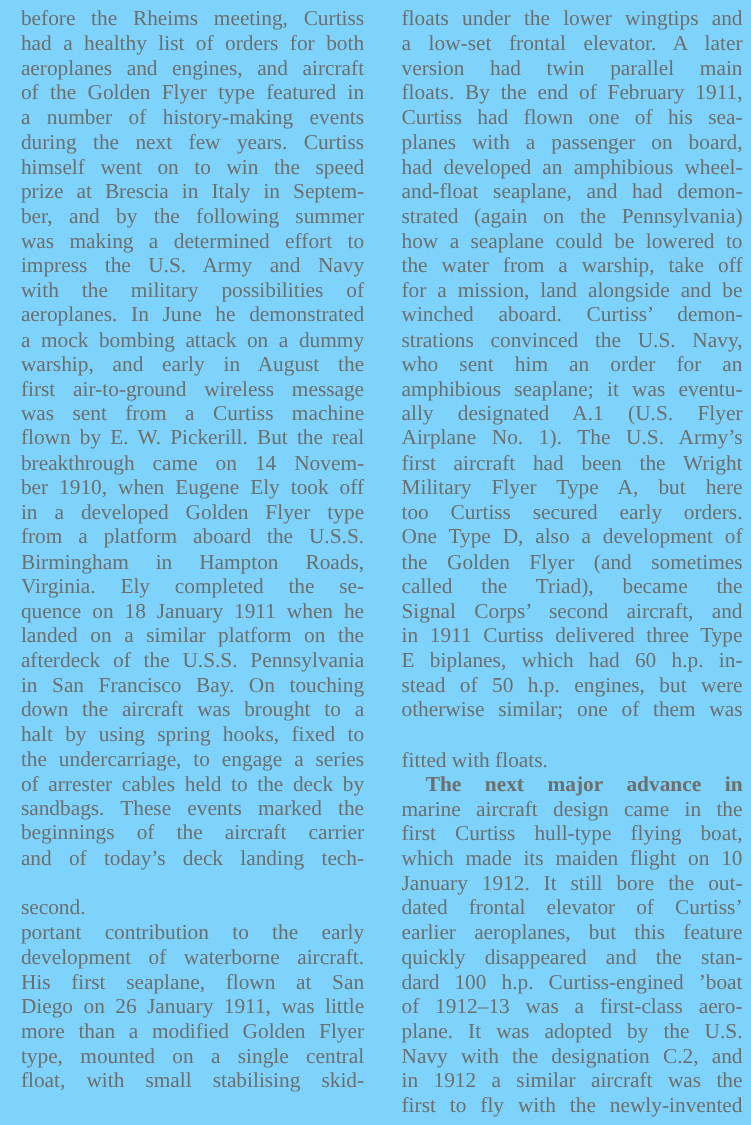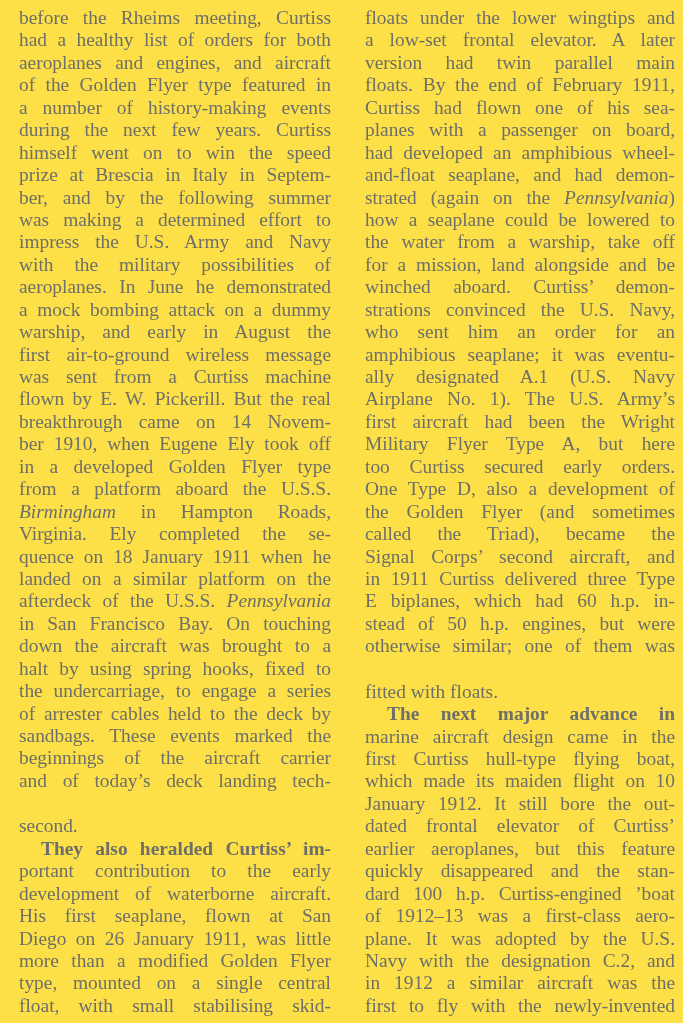--- a/index.html
+++ b/index.html
@@ -11,21 +11,21 @@
     width: 683px;
     height: 1023px;
     overflow: hidden;
     position: relative;
   }
   .page {
     position: absolute;
     left: 0; top: 0;
     width: 683px;
     height: 1023px;
-    background: #fde047;
+    background: #7dd3fc;
   }
   .column {
     position: absolute;
     top: 7px;
     width: 312px;
     font-family: "Liberation Serif", "DejaVu Serif", serif;
     font-size: 19.4px;
     line-height: 22.45px;
     color: #6e6e6a;
   }
@@ -40,21 +40,21 @@
     overflow: visible;
   }
   .line.last {
     text-align-last: left;
     margin-top: 23px;
   }
   .line.indent {
     padding-left: 22px;
     font-weight: bold;
   }
-  .it { font-style: italic; }
+  .it { }
 </style>
 </head>
 <body>
 
 <div class="page">
   <div class="column col-left" id="col-0">
       <span class="line"><span>before the Rheims meeting, Curtiss</span></span>
       <span class="line"><span>had a healthy list of orders for both</span></span>
       <span class="line"><span>aeroplanes and engines, and aircraft</span></span>
       <span class="line"><span>of the Golden Flyer type featured in</span></span>
@@ -83,21 +83,20 @@
       <span class="line"><span>afterdeck of the U.S.S. </span><span class="it">Pennsylvania</span></span>
       <span class="line"><span>in San Francisco Bay. On touching</span></span>
       <span class="line"><span>down the aircraft was brought to a</span></span>
       <span class="line"><span>halt by using spring hooks, fixed to</span></span>
       <span class="line"><span>the undercarriage, to engage a series</span></span>
       <span class="line"><span>of arrester cables held to the deck by</span></span>
       <span class="line"><span>sandbags. These events marked the</span></span>
       <span class="line"><span>beginnings of the aircraft carrier</span></span>
       <span class="line"><span>and of today’s deck landing tech-</span></span>
       <span class="line last"><span>second.</span></span>
-      <span class="line indent"><span>They also heralded Curtiss’ im-</span></span>
       <span class="line"><span>portant contribution to the early</span></span>
       <span class="line"><span>development of waterborne aircraft.</span></span>
       <span class="line"><span>His first seaplane, flown at San</span></span>
       <span class="line"><span>Diego on 26 January 1911, was little</span></span>
       <span class="line"><span>more than a modified Golden Flyer</span></span>
       <span class="line"><span>type, mounted on a single central</span></span>
       <span class="line"><span>float, with small stabilising skid-</span></span>
     </div>
   <div class="column col-right" id="col-1">
       <span class="line"><span>floats under the lower wingtips and</span></span>
@@ -109,21 +108,21 @@
       <span class="line"><span>had developed an amphibious wheel-</span></span>
       <span class="line"><span>and-float seaplane, and had demon-</span></span>
       <span class="line"><span>strated (again on the </span><span class="it">Pennsylvania</span><span>)</span></span>
       <span class="line"><span>how a seaplane could be lowered to</span></span>
       <span class="line"><span>the water from a warship, take off</span></span>
       <span class="line"><span>for a mission, land alongside and be</span></span>
       <span class="line"><span>winched aboard. Curtiss’ demon-</span></span>
       <span class="line"><span>strations convinced the U.S. Navy,</span></span>
       <span class="line"><span>who sent him an order for an</span></span>
       <span class="line"><span>amphibious seaplane; it was eventu-</span></span>
-      <span class="line"><span>ally designated A.1 (U.S. Navy</span></span>
+      <span class="line"><span>ally designated A.1 (U.S. Flyer</span></span>
       <span class="line"><span>Airplane No. 1). The U.S. Army’s</span></span>
       <span class="line"><span>first aircraft had been the Wright</span></span>
       <span class="line"><span>Military Flyer Type A, but here</span></span>
       <span class="line"><span>too Curtiss secured early orders.</span></span>
       <span class="line"><span>One Type D, also a development of</span></span>
       <span class="line"><span>the Golden Flyer (and sometimes</span></span>
       <span class="line"><span>called the Triad), became the</span></span>
       <span class="line"><span>Signal Corps’ second aircraft, and</span></span>
       <span class="line"><span>in 1911 Curtiss delivered three Type</span></span>
       <span class="line"><span>E biplanes, which had 60 h.p. in-</span></span>

